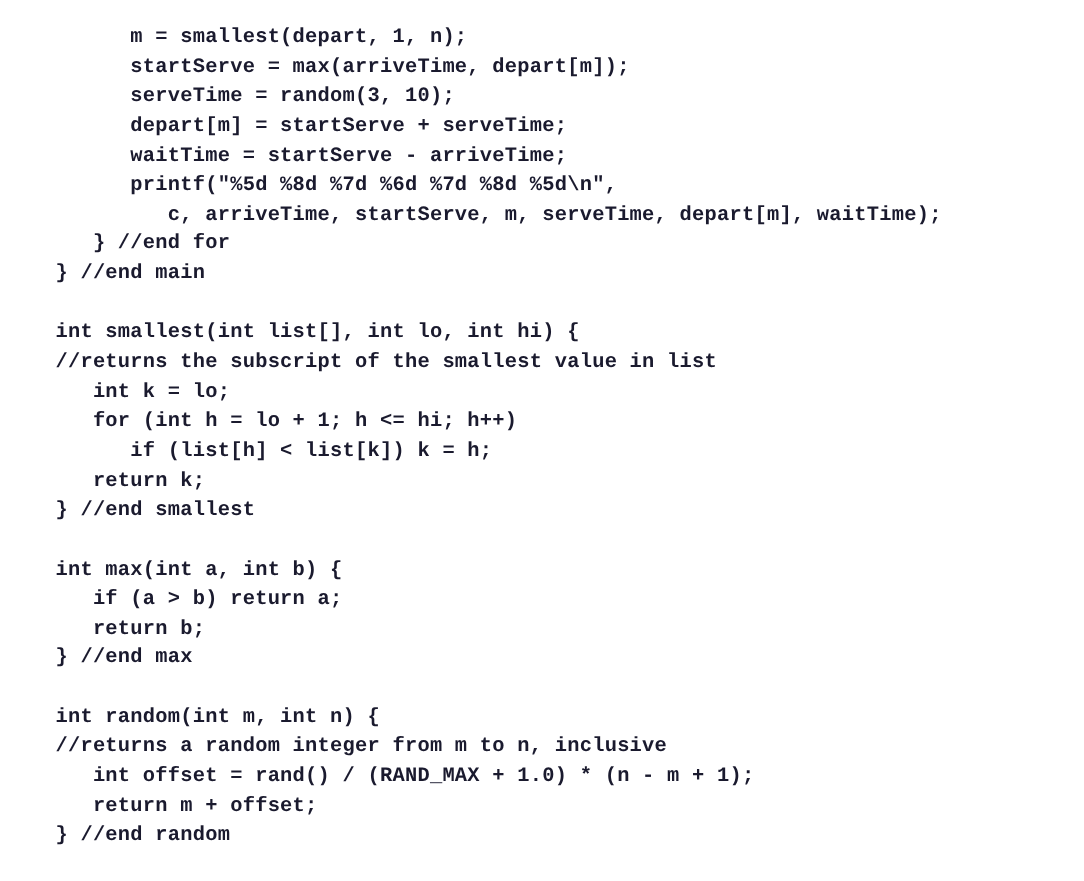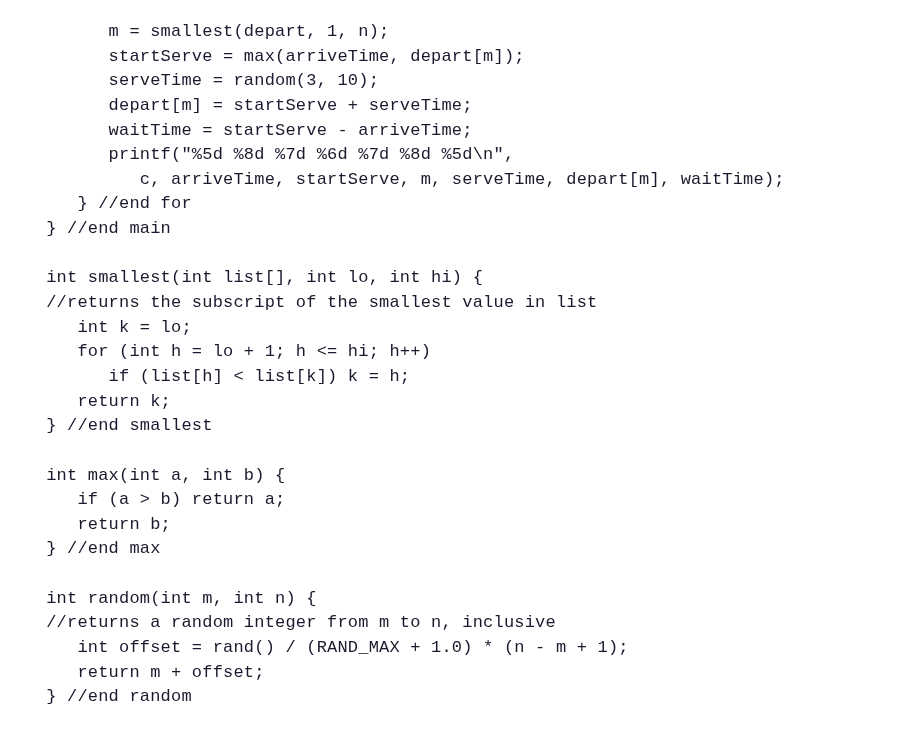--- a/index.html
+++ b/index.html
@@ -13,21 +13,21 @@
       font-size: 17px;
       line-height: 1.45;
       color: #1a1a2e;
       padding: 20px 15px 30px 15px;
       font-weight: 600;
       letter-spacing: 0.2px;
     }
     pre {
       white-space: pre;
       font-family: inherit;
-      font-weight: normal;
+      font-weight: bold;
     }
     .code-block {
       display: block;
     }
   </style>
 </head>
 <body>
 
 <pre class="code-block"><span>         m = smallest(depart, 1, n);</span>
 <span>         startServe = max(arriveTime, depart[m]);</span>

